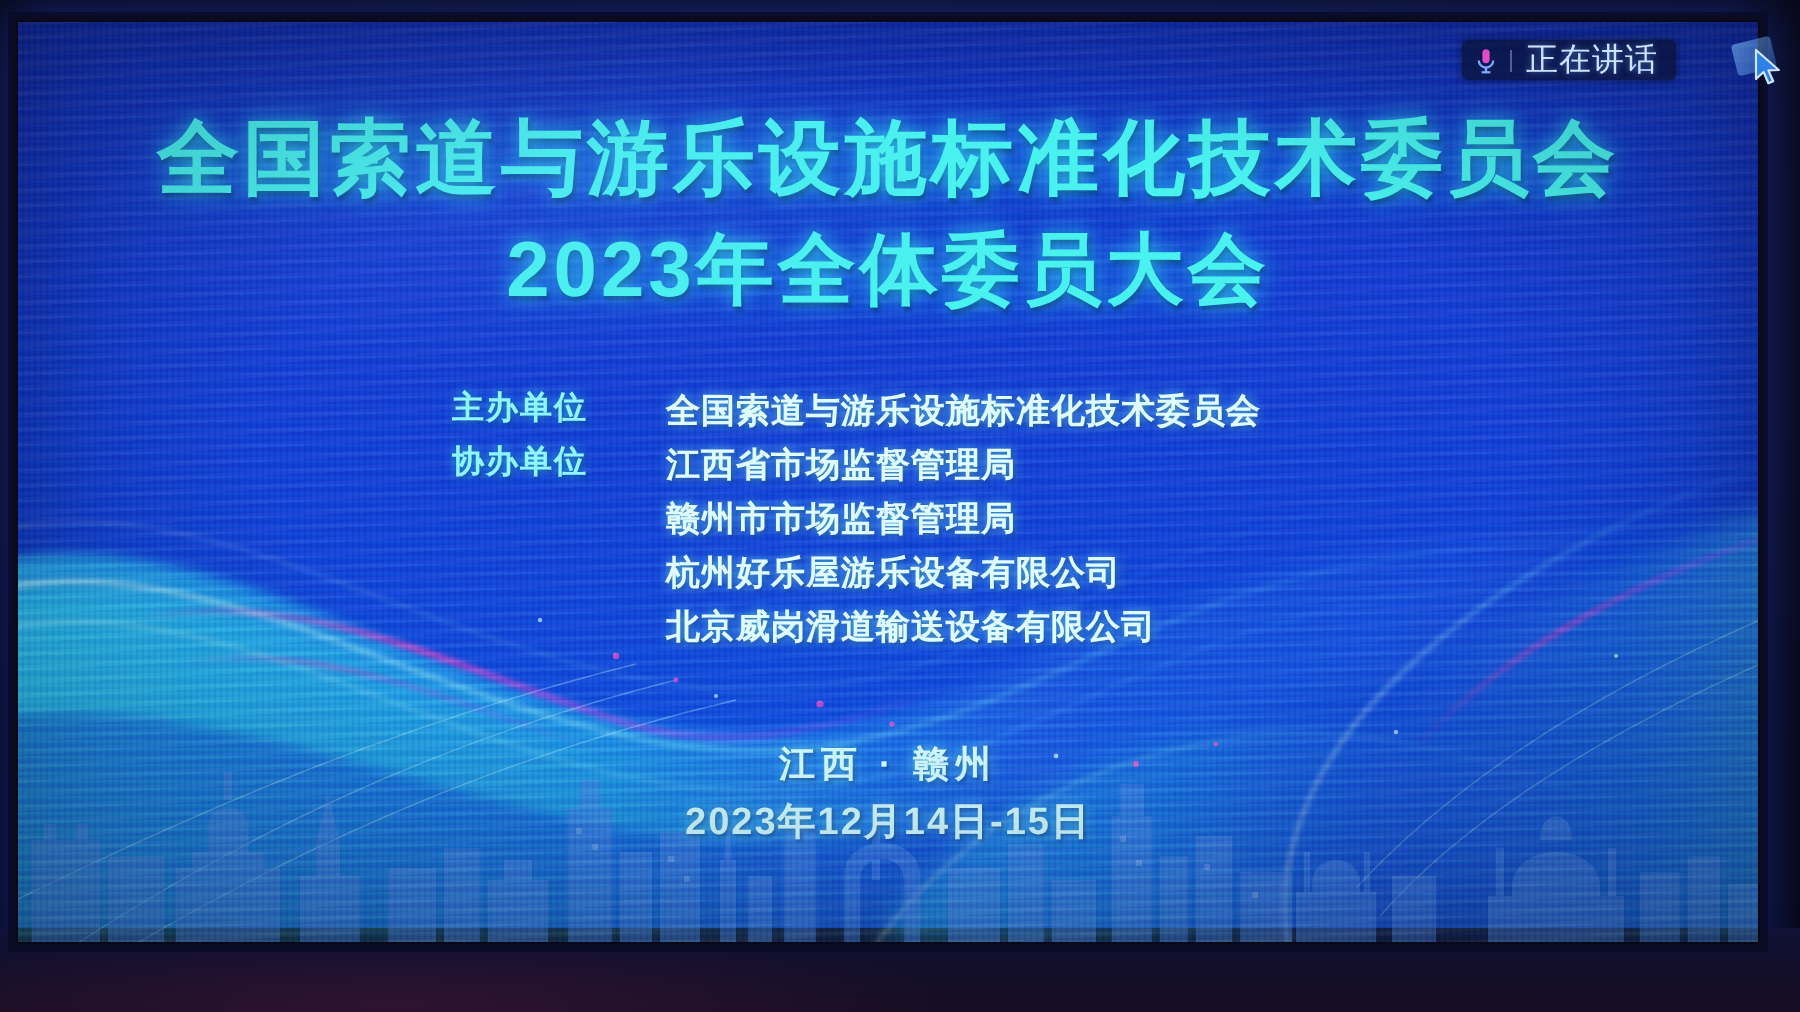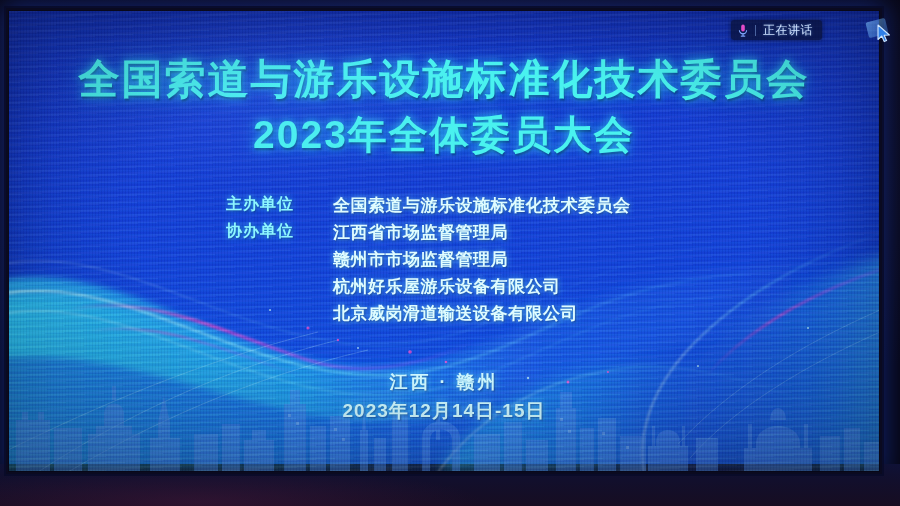--- a/index.html
+++ b/index.html
@@ -122,21 +122,21 @@
     position:absolute; left:731px; top:20px; z-index:50;
     display:flex; align-items:center; gap:7px;
     height:20px; padding:0 9px 0 7px;
     background:rgba(10,16,52,.72);
     border-radius:3px;
     box-shadow:0 0 4px rgba(0,0,0,.5);
   }
   .mic-icon { width:10px; height:13px; display:block; }
   .badge-div { width:1px; height:11px; background:rgba(150,190,255,.45); }
   .badge-text {
-    font-size:12px; color:#cfe2ff; letter-spacing:.5px; white-space:nowrap;
+    font-size:16px; color:#cfe2ff; letter-spacing:.5px; white-space:nowrap;
     text-shadow:0 0 3px rgba(120,180,255,.6);
   }
 
   
   .cursor { position:absolute; left:881px; top:28px; z-index:60; }
   .cursor-chip {
     position:absolute; left:-14px; top:-8px;
     width:20px; height:16px;
     background:linear-gradient(135deg, rgba(130,200,255,.55), rgba(60,130,230,.35));
     transform:rotate(-14deg);

